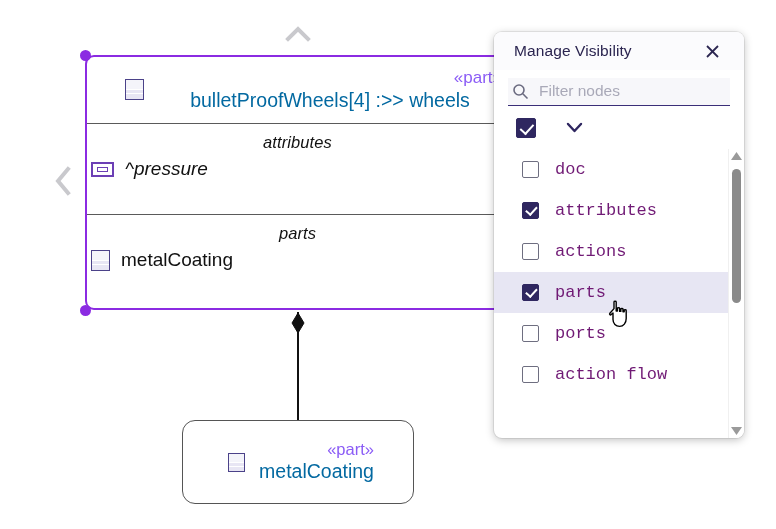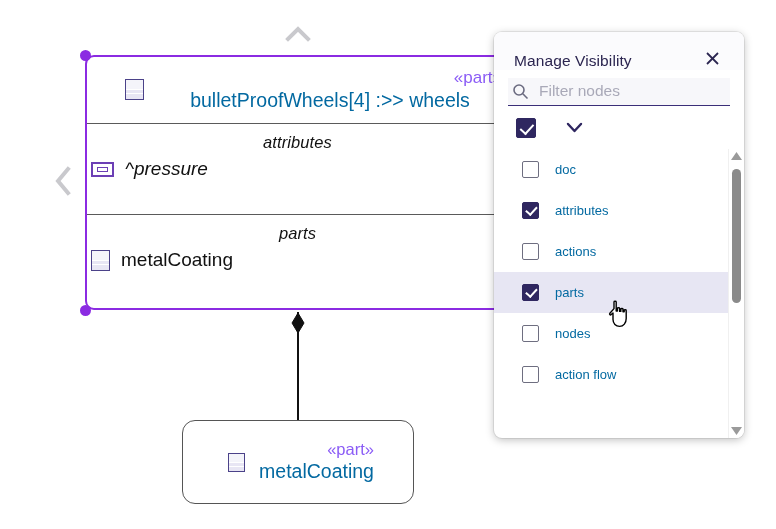--- a/index.html
+++ b/index.html
@@ -199,21 +199,21 @@
     border-radius: 8px;
     box-shadow: 0 2px 9px rgba(0,0,0,.25), 0 0 0 1px rgba(0,0,0,.07);
     overflow: hidden;
     display: flex;
     flex-direction: column;
   }
   .panel-header {
     height: 38px;
     background: #fbfbfd;
     display: flex;
-    align-items: flex-end;
+    align-items: center;
     padding: 0 20px 0 20px;
     flex: 0 0 auto;
   }
   .panel-title {
     flex: 1;
     font-size: 15.5px;
     color: #2b2550;
     letter-spacing: .1px;
   }
   .panel-close {
@@ -276,22 +276,23 @@
     display: flex;
     align-items: center;
     gap: 16px;
     height: 41px;
     padding-left: 28px;
     box-sizing: border-box;
     cursor: pointer;
   }
   .list-item.hovered { background: #e7e6f3; }
   .list-item .label {
-    font-size: 13px;
-    color: #0369a1;
+    font-size: 17px;
+    color: #701a75;
+    font-family: Liberation Mono, monospace;
   }
 
   
   .cb {
     width: 17px;
     height: 17px;
     box-sizing: border-box;
     border: 1.8px solid #6e6e80;
     border-radius: 2px;
     background: #ffffff;
@@ -471,21 +472,21 @@
         <div class="list-item">
           <span class="cb"></span>
           <span class="label">actions</span>
         </div>
         <div class="list-item hovered">
           <span class="cb checked"></span>
           <span class="label">parts</span>
         </div>
         <div class="list-item">
           <span class="cb"></span>
-          <span class="label">nodes</span>
+          <span class="label">ports</span>
         </div>
         <div class="list-item">
           <span class="cb"></span>
           <span class="label">action flow</span>
         </div>
       </div>
 
     <div class="scrollbar">
       <div class="sb-arrow up">
         <svg width="11" height="8" viewBox="0 0 11 8">

